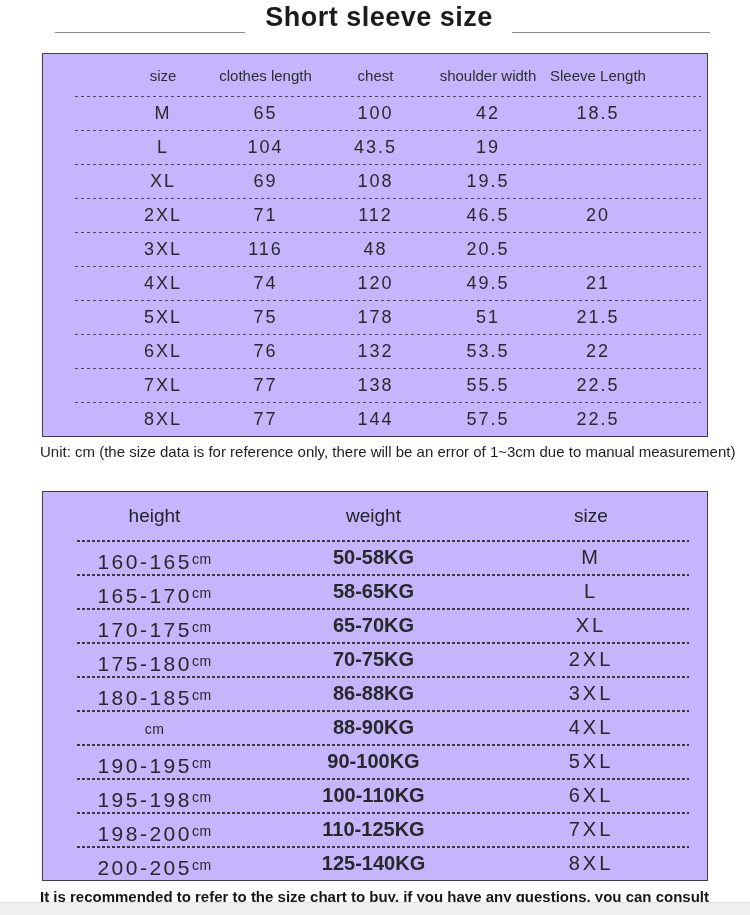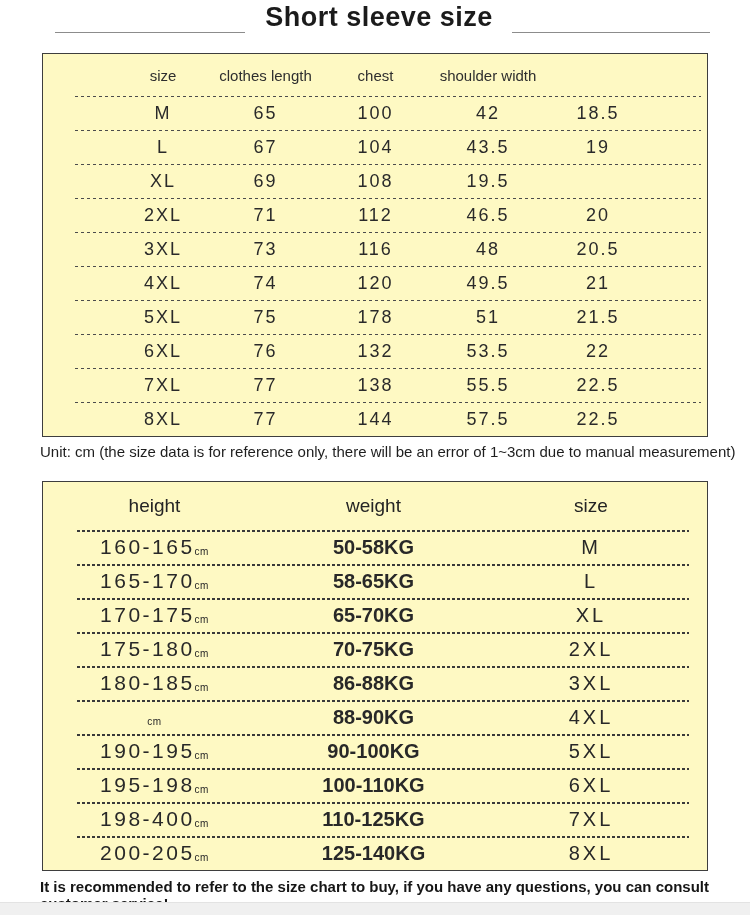--- a/index.html
+++ b/index.html
@@ -13,46 +13,46 @@
   .title{
     margin:0;position:absolute;left:0;width:100%;top:2px;text-align:center;
     font-size:27px;font-weight:700;letter-spacing:.5px;color:#1b1b1b;
     transform:translateX(4px);
   }
   .line{position:absolute;top:32px;height:1px;background:#8c8c8c}
   .line-left{left:55px;width:190px}
   .line-right{left:512px;width:198px}
 
   
-  .table-box{margin:0 42px;border:1px solid #3e3e3e;background:#fef9c3}
+  .table-box{margin:0 42px;border:1px solid #3e3e3e;background:#c4b5fd}
   .t1{margin-top:3px}
   .cell{display:flex;align-items:center;justify-content:center;text-align:center;white-space:nowrap}
 
   .t1-grid{display:grid;grid-template-columns:170px 105px 115px 110px 110px 56px}
   .t1-grid .cell:first-child{padding-left:70px}
   .t1-header{height:42px;font-size:15px;color:#2e2e2e}
   .t1-row{height:34px;position:relative;font-size:18px;letter-spacing:2px;color:#2a2a2a}
   .t1-row::before{
     content:"";position:absolute;top:0;left:32px;right:6px;height:1px;
     background:repeating-linear-gradient(90deg,#4c4c4c 0 3px,transparent 3px 6px);
   }
 
   .unit-note{margin:6px 0 18px 40px;font-size:15px;color:#1e1e1e}
 
-  .t2{margin-top:21px}
+  .t2{margin-top:31px}
   .t2-grid{display:grid;grid-template-columns:223px 215px 220px 8px}
   .t2-header{height:48px;font-size:19px;color:#242424}
   .t2-row{height:34px;position:relative;color:#282828}
   .t2-row::before{
     content:"";position:absolute;top:0;left:34px;right:18px;height:2px;
     background:repeating-linear-gradient(90deg,#3a3a3a 0 3px,transparent 3px 5px);
   }
   .h-num{font-size:21px;letter-spacing:2.5px}
-  .h-unit{font-size:10px;letter-spacing:.5px;align-self:flex-end;padding-bottom:7px}
-  .cell.h{align-items:center}
+  .h-unit{font-size:14px;letter-spacing:.5px;align-self:flex-end;padding-bottom:7px}
+  .cell.h{align-items:flex-end}
   .cell.h .h-num{display:flex;align-items:center}
   .w-cell{font-size:20px;font-weight:700}
   .s-cell{font-size:20px;letter-spacing:3px}
 
   .bottom-note{margin:7px 0 0 40px;font-size:15px;font-weight:700;color:#161616}
 
   .footer-bar{position:absolute;left:0;bottom:0;width:100%;height:12px;background:#f0f0f0;border-top:1px solid #e3e3e3}
 </style>
 </head>
 <body>
@@ -64,35 +64,35 @@
     <h1 class="title">Short sleeve size</h1>
     <span class="line line-right"></span>
   </header>
 
   <section class="table-box t1">
     <div class="t1-grid t1-header">
       <span class="cell">size</span>
       <span class="cell">clothes length</span>
       <span class="cell">chest</span>
       <span class="cell">shoulder width</span>
+      <span class="cell">Sleeve Length</span>
       <span class="cell"></span>
     </div>
     <div>
 
     <div class="t1-grid t1-row">
         <span class="cell">M</span>
         <span class="cell">65</span>
         <span class="cell">100</span>
         <span class="cell">42</span>
         <span class="cell">18.5</span>
         <span class="cell"></span>
       </div>
         <div class="t1-grid t1-row">
         <span class="cell">L</span>
-        <span class="cell">67</span>
         <span class="cell">104</span>
         <span class="cell">43.5</span>
         <span class="cell">19</span>
         <span class="cell"></span>
       </div>
         <div class="t1-grid t1-row">
         <span class="cell">XL</span>
         <span class="cell">69</span>
         <span class="cell">108</span>
         <span class="cell">19.5</span>
@@ -101,21 +101,20 @@
         <div class="t1-grid t1-row">
         <span class="cell">2XL</span>
         <span class="cell">71</span>
         <span class="cell">112</span>
         <span class="cell">46.5</span>
         <span class="cell">20</span>
         <span class="cell"></span>
       </div>
         <div class="t1-grid t1-row">
         <span class="cell">3XL</span>
-        <span class="cell">73</span>
         <span class="cell">116</span>
         <span class="cell">48</span>
         <span class="cell">20.5</span>
         <span class="cell"></span>
       </div>
         <div class="t1-grid t1-row">
         <span class="cell">4XL</span>
         <span class="cell">74</span>
         <span class="cell">120</span>
         <span class="cell">49.5</span>
@@ -234,21 +233,21 @@
         <span class="cell h">
           <span class="h-num">195-198</span>
           <span class="h-unit">cm</span>
         </span>
         <span class="cell w-cell">100-110KG</span>
         <span class="cell s-cell">6XL</span>
         <span class="cell"></span>
       </div>
         <div class="t2-grid t2-row">
         <span class="cell h">
-          <span class="h-num">198-400</span>
+          <span class="h-num">198-200</span>
           <span class="h-unit">cm</span>
         </span>
         <span class="cell w-cell">110-125KG</span>
         <span class="cell s-cell">7XL</span>
         <span class="cell"></span>
       </div>
         <div class="t2-grid t2-row">
         <span class="cell h">
           <span class="h-num">200-205</span>
           <span class="h-unit">cm</span>

